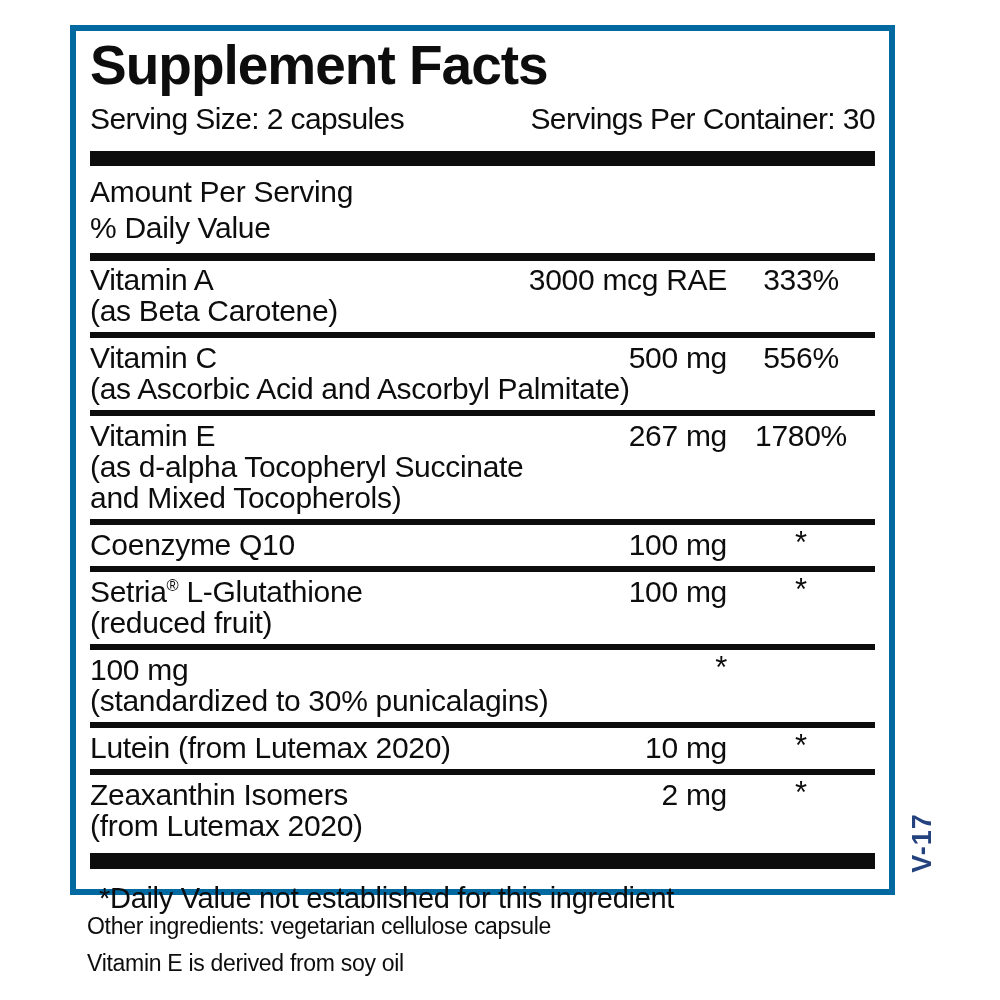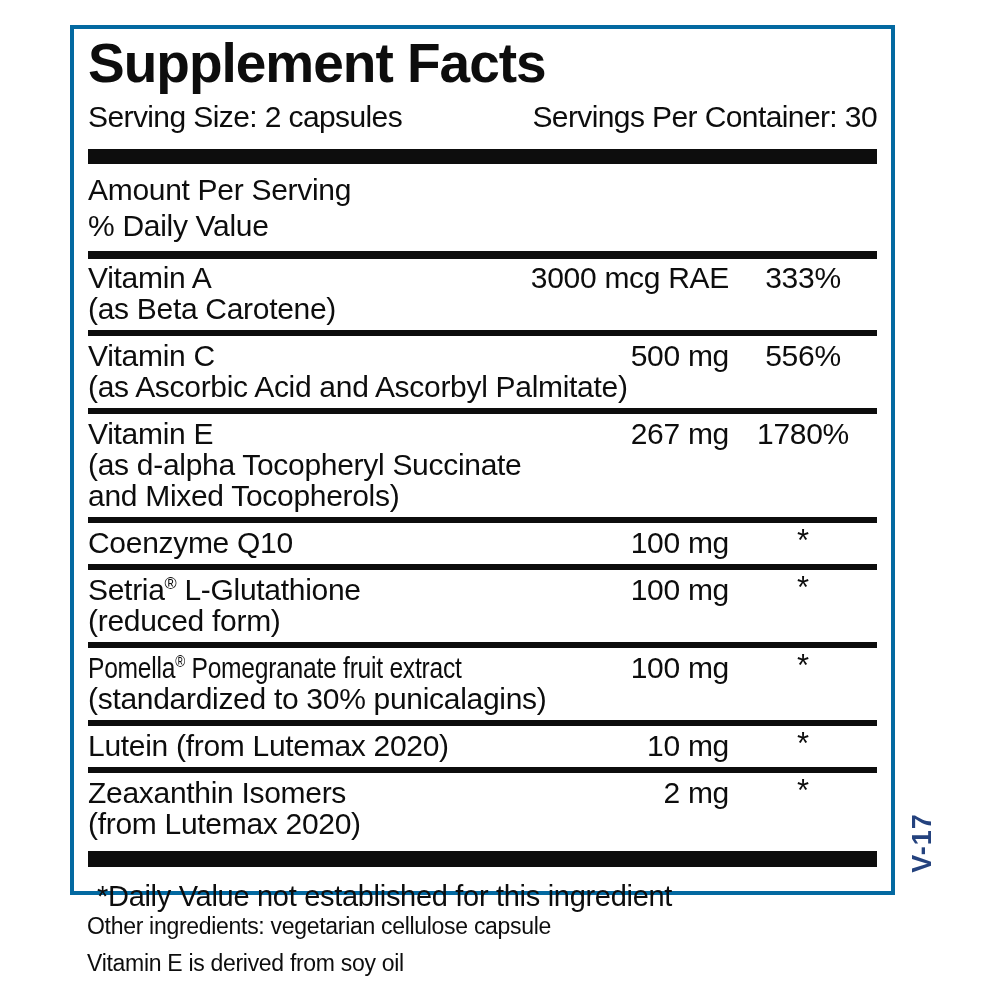--- a/index.html
+++ b/index.html
@@ -8,21 +8,21 @@
     background: #ffffff;
     font-family: "Liberation Sans", sans-serif;
     color: #0d0d0d;
     position: relative;
     overflow: hidden;
   }
   .panel {
     position: absolute;
     left: 70px; top: 25px;
     width: 825px; height: 870px;
-    border: 4px solid #0369a1;
+    border: 6px solid #0369a1;
     background: #ffffff;
     padding: 0 14px;
   }
   .title {
     margin-top: 4px;
     font-size: 55px;
     line-height: 60px;
     font-weight: bold;
     letter-spacing: -1px;
   }
@@ -159,27 +159,26 @@
     </div>
   </div>
   <div class="sep"></div>
 
   <div>
     <div class="row-main">
       <span class="name">Setria<sup>®</sup> L-Glutathione</span>
       <span class="amt">100 mg</span>
       <span class="dv star">*</span>
     </div>
-    <div class="sub">(reduced form)</div>
-  </div>
-  <div class="sep"></div>
-
-  <div>
-    <div class="row-main">
-      <span class="name"><span class="name-condensed">Pomella<sup>®</sup> Pomegranate fruit extract</span></span>
+    <div class="sub">(reduced fruit)</div>
+  </div>
+  <div class="sep"></div>
+
+  <div>
+    <div class="row-main">
       <span class="amt">100 mg</span>
       <span class="dv star">*</span>
     </div>
     <div class="sub">(standardized to 30% punicalagins)</div>
   </div>
   <div class="sep"></div>
 
   <div>
     <div class="row-main">
       <span class="name">Lutein (from Lutemax 2020)</span>

